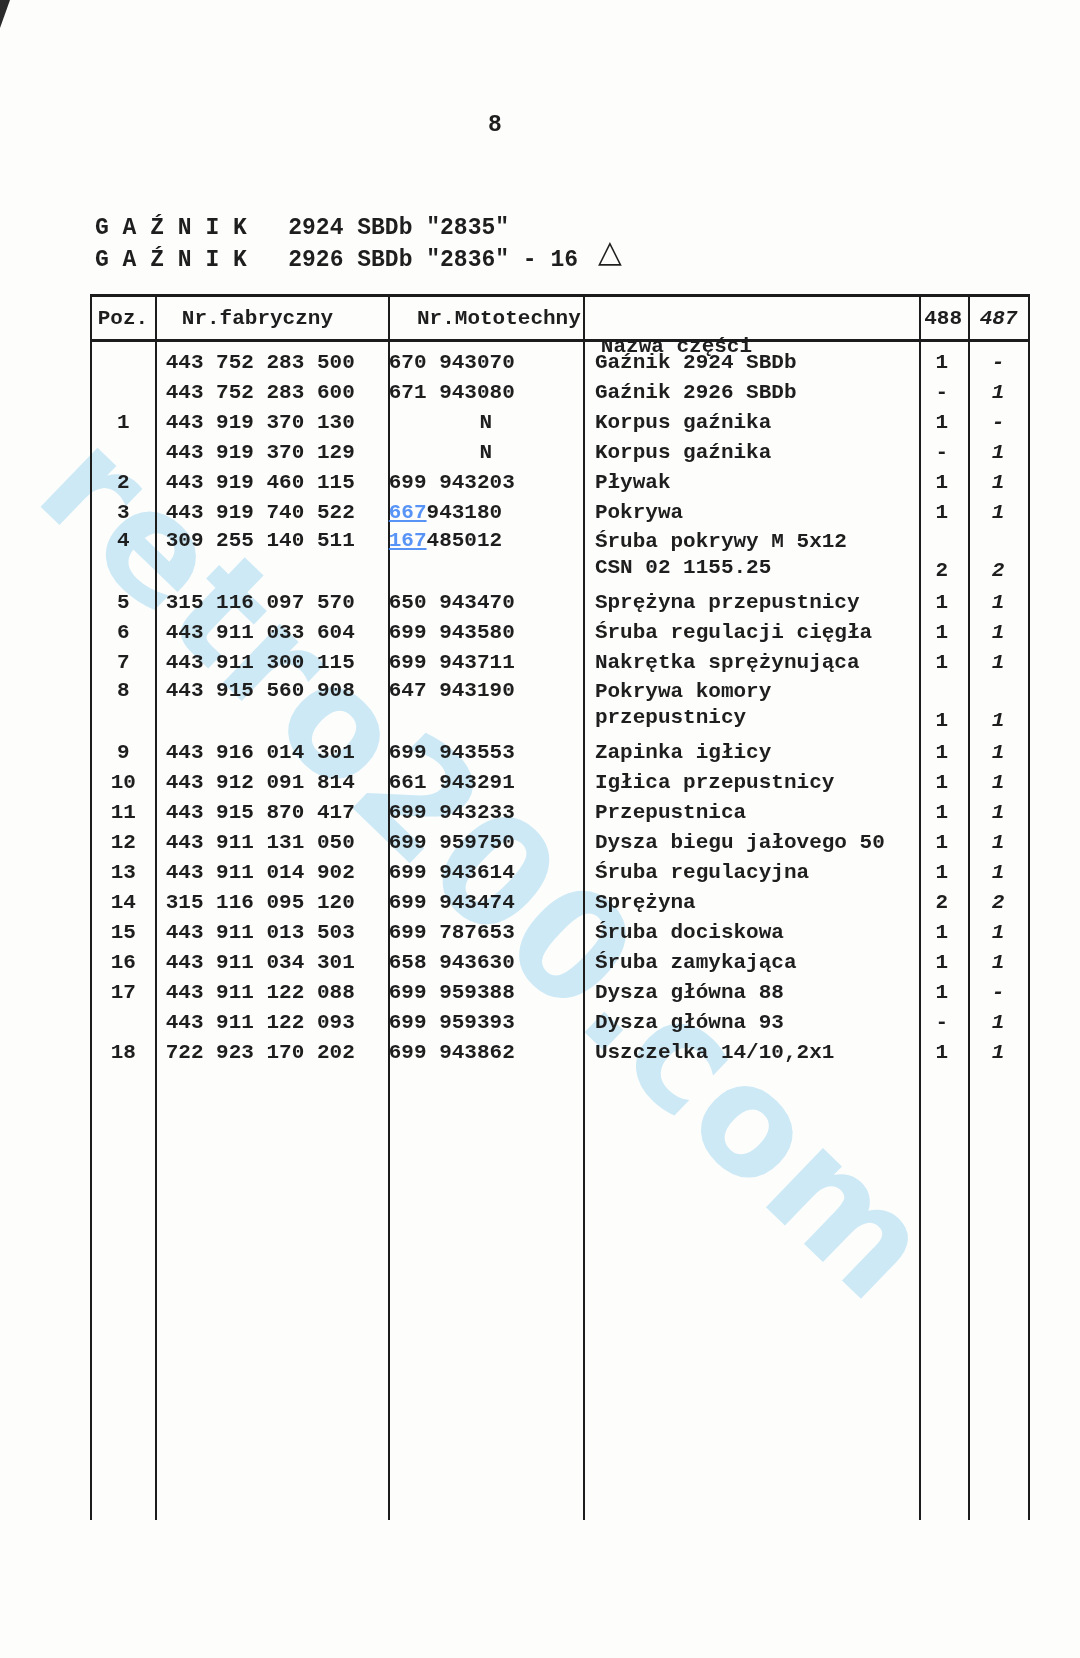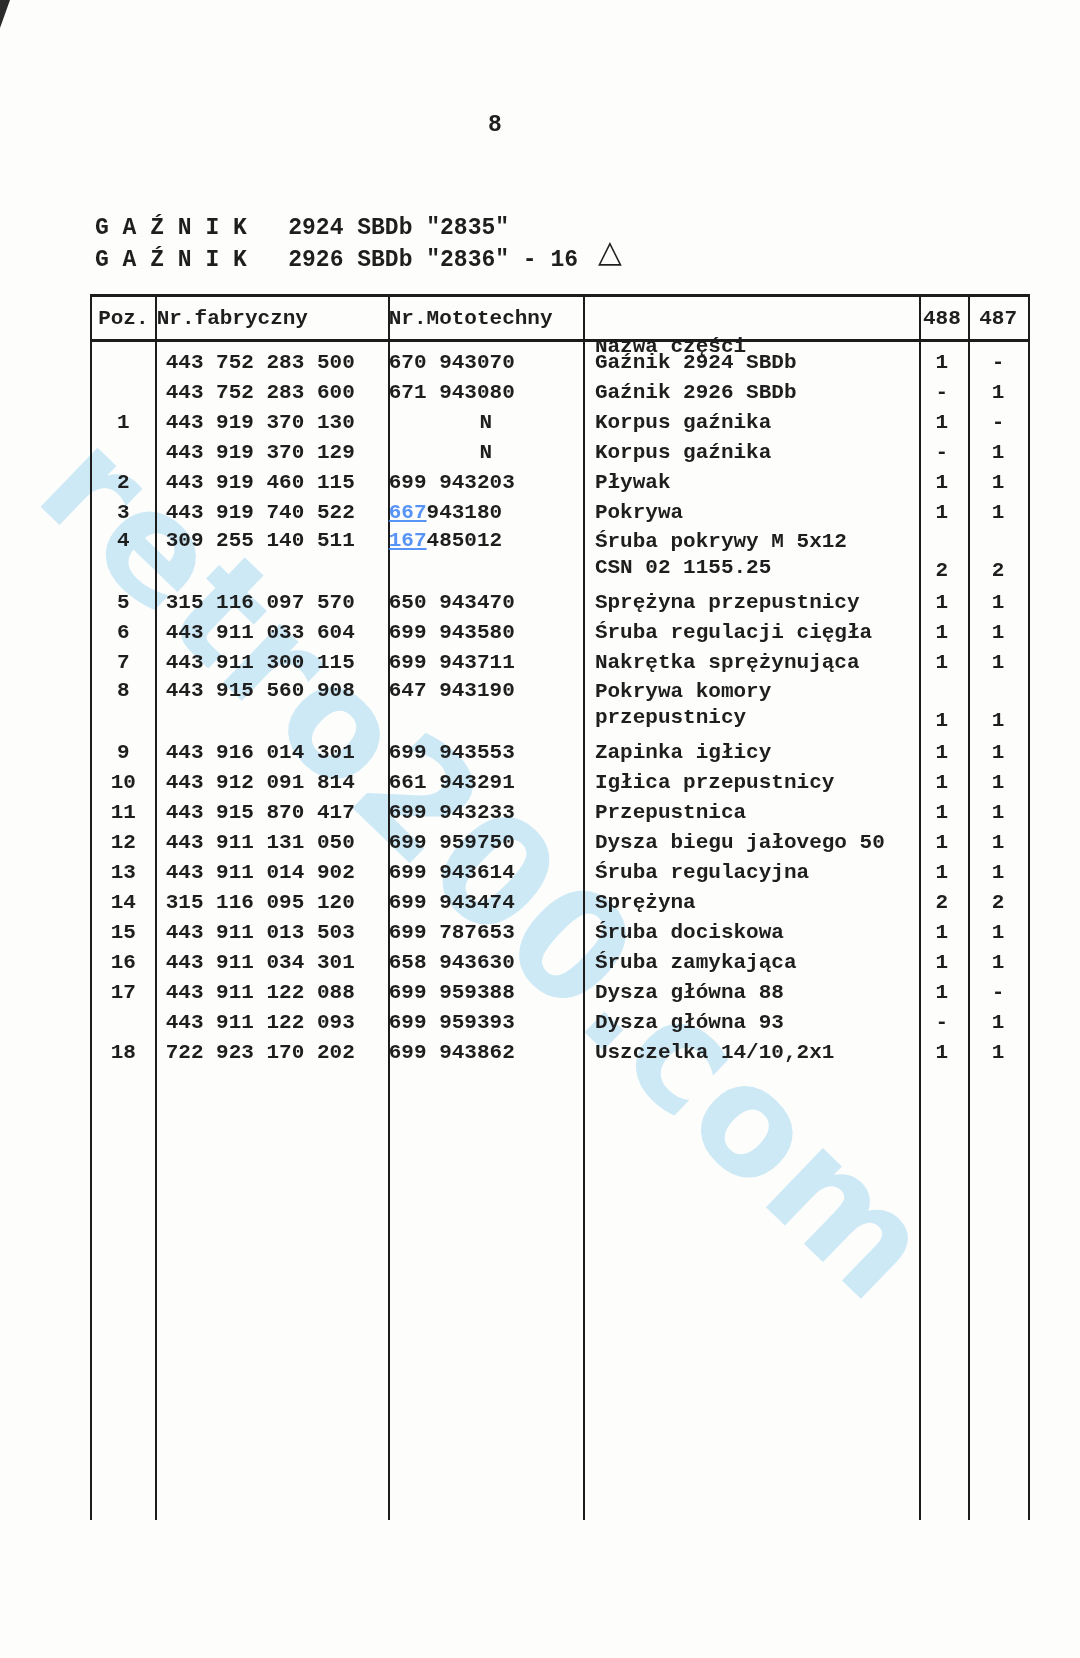--- a/index.html
+++ b/index.html
@@ -66,25 +66,25 @@
     background:#1c1c1c;
   }
 
   .row{display:flex;height:30px;position:relative;}
   .cell{display:flex;align-items:center;height:100%;}
   .c-poz  {width:67px;justify-content:center;}
   .c-fab  {width:233px;padding-left:9px;}
   .c-moto {width:195px;padding-left:0;}
   .c-nazwa{width:336px;padding-left:12px;}
   .c-q    {width:49px;justify-content:center;}
-  .c-487  {width:64px;}
+  .c-487  {width:64px;font-style:italic;}
 
   .header-row{display:flex;height:45px;border-bottom:3px solid #1c1c1c;position:relative;}
   .header-row .cell{align-items:center;}
-  .header-row .c-fab,.header-row .c-moto{padding-left:0;}
+  .header-row .c-fab,.header-row .c-moto{padding-left:20px;margin-left:6px;}
   .header-row .c-nazwa{padding-left:12px;margin-top:28px;}
 
   .tbody{padding-top:5px;}
 
   .row.tall{height:60px;}
   .row.tall .cell{align-items:flex-start;padding-top:2px;}
   .row.tall .c-q{align-items:flex-end;padding-bottom:5px;}
   .two div{line-height:26px;}
 
   .moto-center{justify-content:center;padding-left:0;}

